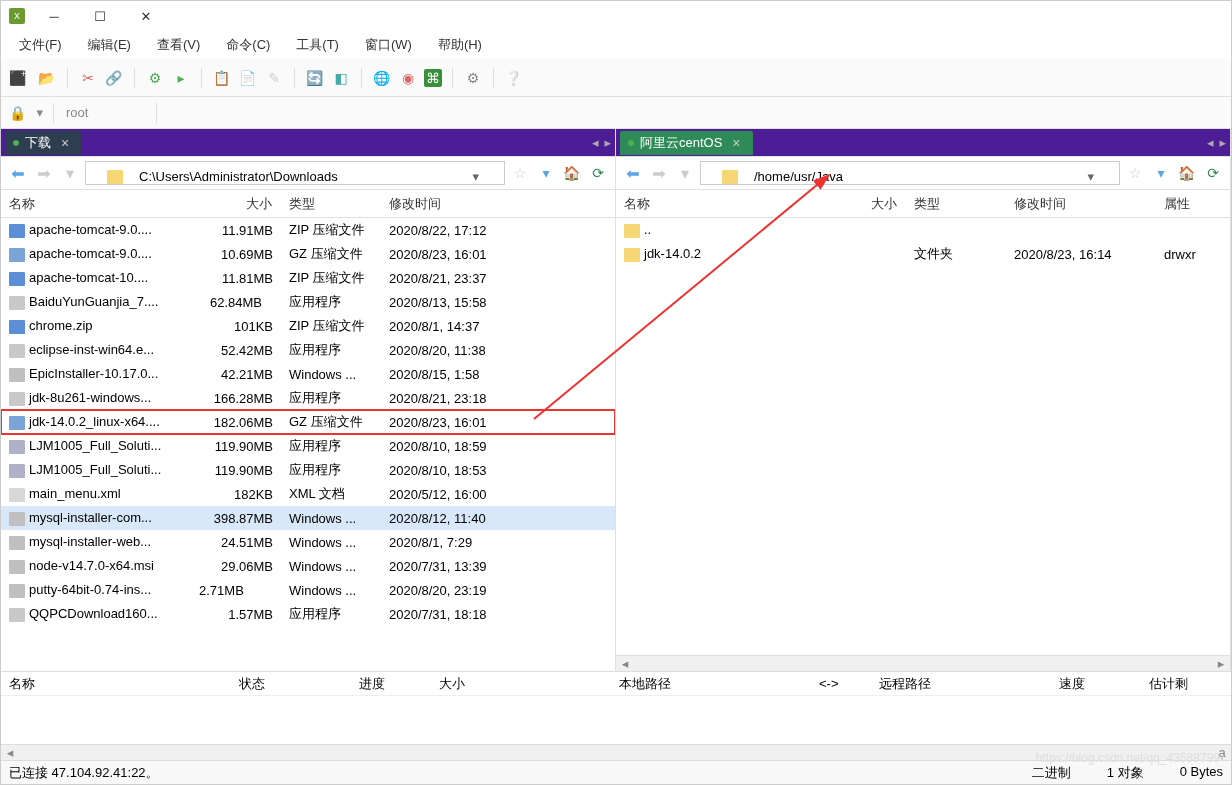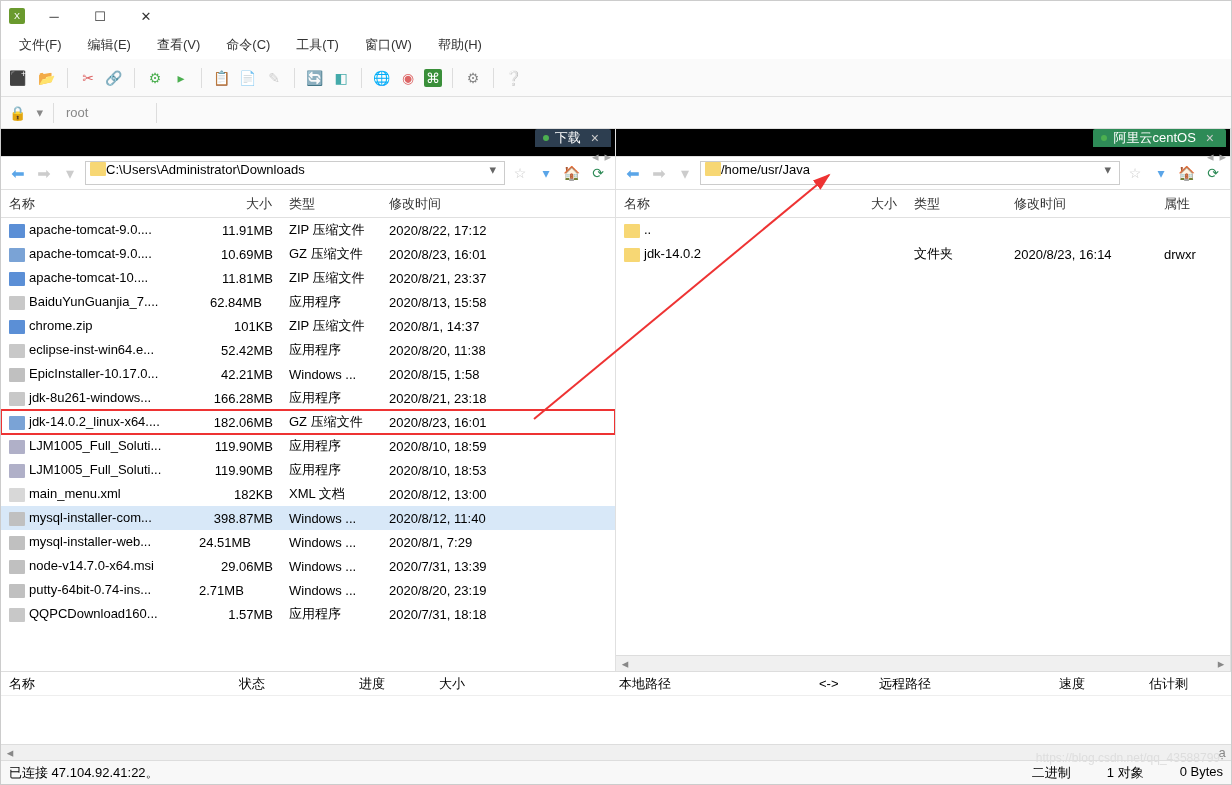--- a/index.html
+++ b/index.html
@@ -20,32 +20,32 @@
 .addrbar { height: 32px; display: flex; align-items: center; padding: 0 8px; background: #fafafa; border-bottom: 1px solid #e0e0e0; gap: 6px; }
 .addrbar .lockicon { color: #ccc; font-size: 14px; }
 .addrbar input { border: none; background: transparent; flex: 1; color: #bbb; outline: none; }
 .addrbar .dropdown { color: #888; cursor: pointer; padding: 0 4px; }
 .addrbar .login { width: 90px; color: #888; padding: 0 6px; }
 
 .panes { flex: 1; display: flex; min-height: 0; }
 .pane { flex: 1; display: flex; flex-direction: column; min-width: 0; border-right: 1px solid #e0e0e0; }
 .pane:last-child { border-right: none; }
 
-.tabstrip { height: 28px; background: #000000; display: flex; align-items: flex-end; padding: 0 4px; gap: 2px; border-bottom: 1px solid #e0e0e0; position: relative; flex-direction: column; }
+.tabstrip { height: 28px; background: #4c1d95; display: flex; align-items: center; padding: 0 4px; gap: 2px; border-bottom: 1px solid #e0e0e0; position: relative; }
 .tab { height: 24px; padding: 0 12px 0 8px; display: flex; align-items: center; gap: 6px; border-radius: 2px 2px 0 0; cursor: pointer; position: relative; }
 .tab.dark { background: #2d3e50; color: #fff; }
 .tab.green { background: #2e8b57; color: #fff; }
 .tab .dot { width: 6px; height: 6px; border-radius: 50%; background: #4caf50; }
 .tab .close { font-size: 14px; cursor: pointer; margin-left: 4px; color: #ccc; }
 .tabstrip .navbtns { margin-left: auto; display: flex; gap: 6px; color: #aaa; }
 
 .navrow { height: 33px; display: flex; align-items: center; padding: 0 6px; gap: 4px; border-bottom: 1px solid #e0e0e0; }
 .navbtn { width: 22px; height: 22px; display: flex; align-items: center; justify-content: center; cursor: pointer; color: #5aa5e8; font-size: 16px; }
 .navbtn.dim { color: #ccc; }
-.pathbox { flex: 1; height: 24px; border: 1px solid #ccc; display: flex; align-items: flex-start; padding: 0 4px; gap: 0; }
+.pathbox { flex: 1; height: 24px; border: 1px solid #ccc; display: flex; align-items: flex-end; padding: 0 21px; gap: 16px; }
 .pathbox .foldericon { width: 16px; height: 14px; background: #f7d774; border-radius: 1px; display: inline-block; }
 .pathbox .pathtext { flex: 1; white-space: nowrap; overflow: hidden; }
 .pathbox .dd { color: #666; cursor: pointer; padding: 0 4px; }
 .navrow .act { width: 22px; height: 22px; display: flex; align-items: center; justify-content: center; cursor: pointer; color: #5aa5e8; font-size: 14px; }
 .navrow .act.orange { color: #e8a23c; }
 .navrow .act.green { color: #2e8b57; }
 
 .filehdr { height: 28px; display: flex; align-items: center; border-bottom: 1px solid #e0e0e0; background: #fff; color: #333; }
 .filehdr .col { padding: 0 8px; border-right: 1px solid transparent; white-space: nowrap; overflow: hidden; }
 .filelist { flex: 1; overflow-y: auto; overflow-x: hidden; }
@@ -239,31 +239,31 @@
         <div class="row">
           <div class="cell" style="width:190px"><span class="fi ins"></span>LJM1005_Full_Soluti...</div>
           <div class="cell" style="width:90px;text-align:right">119.90MB</div>
           <div class="cell" style="width:100px">应用程序</div>
           <div class="cell" style="width:160px">2020/8/10, 18:53</div>
         </div>
         <div class="row">
           <div class="cell" style="width:190px"><span class="fi xml"></span>main_menu.xml</div>
           <div class="cell" style="width:90px;text-align:right">182KB</div>
           <div class="cell" style="width:100px">XML 文档</div>
-          <div class="cell" style="width:160px">2020/8/12, 13:00</div>
+          <div class="cell" style="width:160px">2020/5/12, 16:00</div>
         </div>
         <div class="row sel">
           <div class="cell" style="width:190px"><span class="fi msi"></span>mysql-installer-com...</div>
           <div class="cell" style="width:90px;text-align:right">398.87MB</div>
           <div class="cell" style="width:100px">Windows ...</div>
           <div class="cell" style="width:160px">2020/8/12, 11:40</div>
         </div>
         <div class="row">
           <div class="cell" style="width:190px"><span class="fi msi"></span>mysql-installer-web...</div>
-          <div class="cell" style="width:90px;">24.51MB</div>
+          <div class="cell" style="width:90px;text-align:right">24.51MB</div>
           <div class="cell" style="width:100px">Windows ...</div>
           <div class="cell" style="width:160px">2020/8/1, 7:29</div>
         </div>
         <div class="row">
           <div class="cell" style="width:190px"><span class="fi msi"></span>node-v14.7.0-x64.msi</div>
           <div class="cell" style="width:90px;text-align:right">29.06MB</div>
           <div class="cell" style="width:100px">Windows ...</div>
           <div class="cell" style="width:160px">2020/7/31, 13:39</div>
         </div>
         <div class="row">

